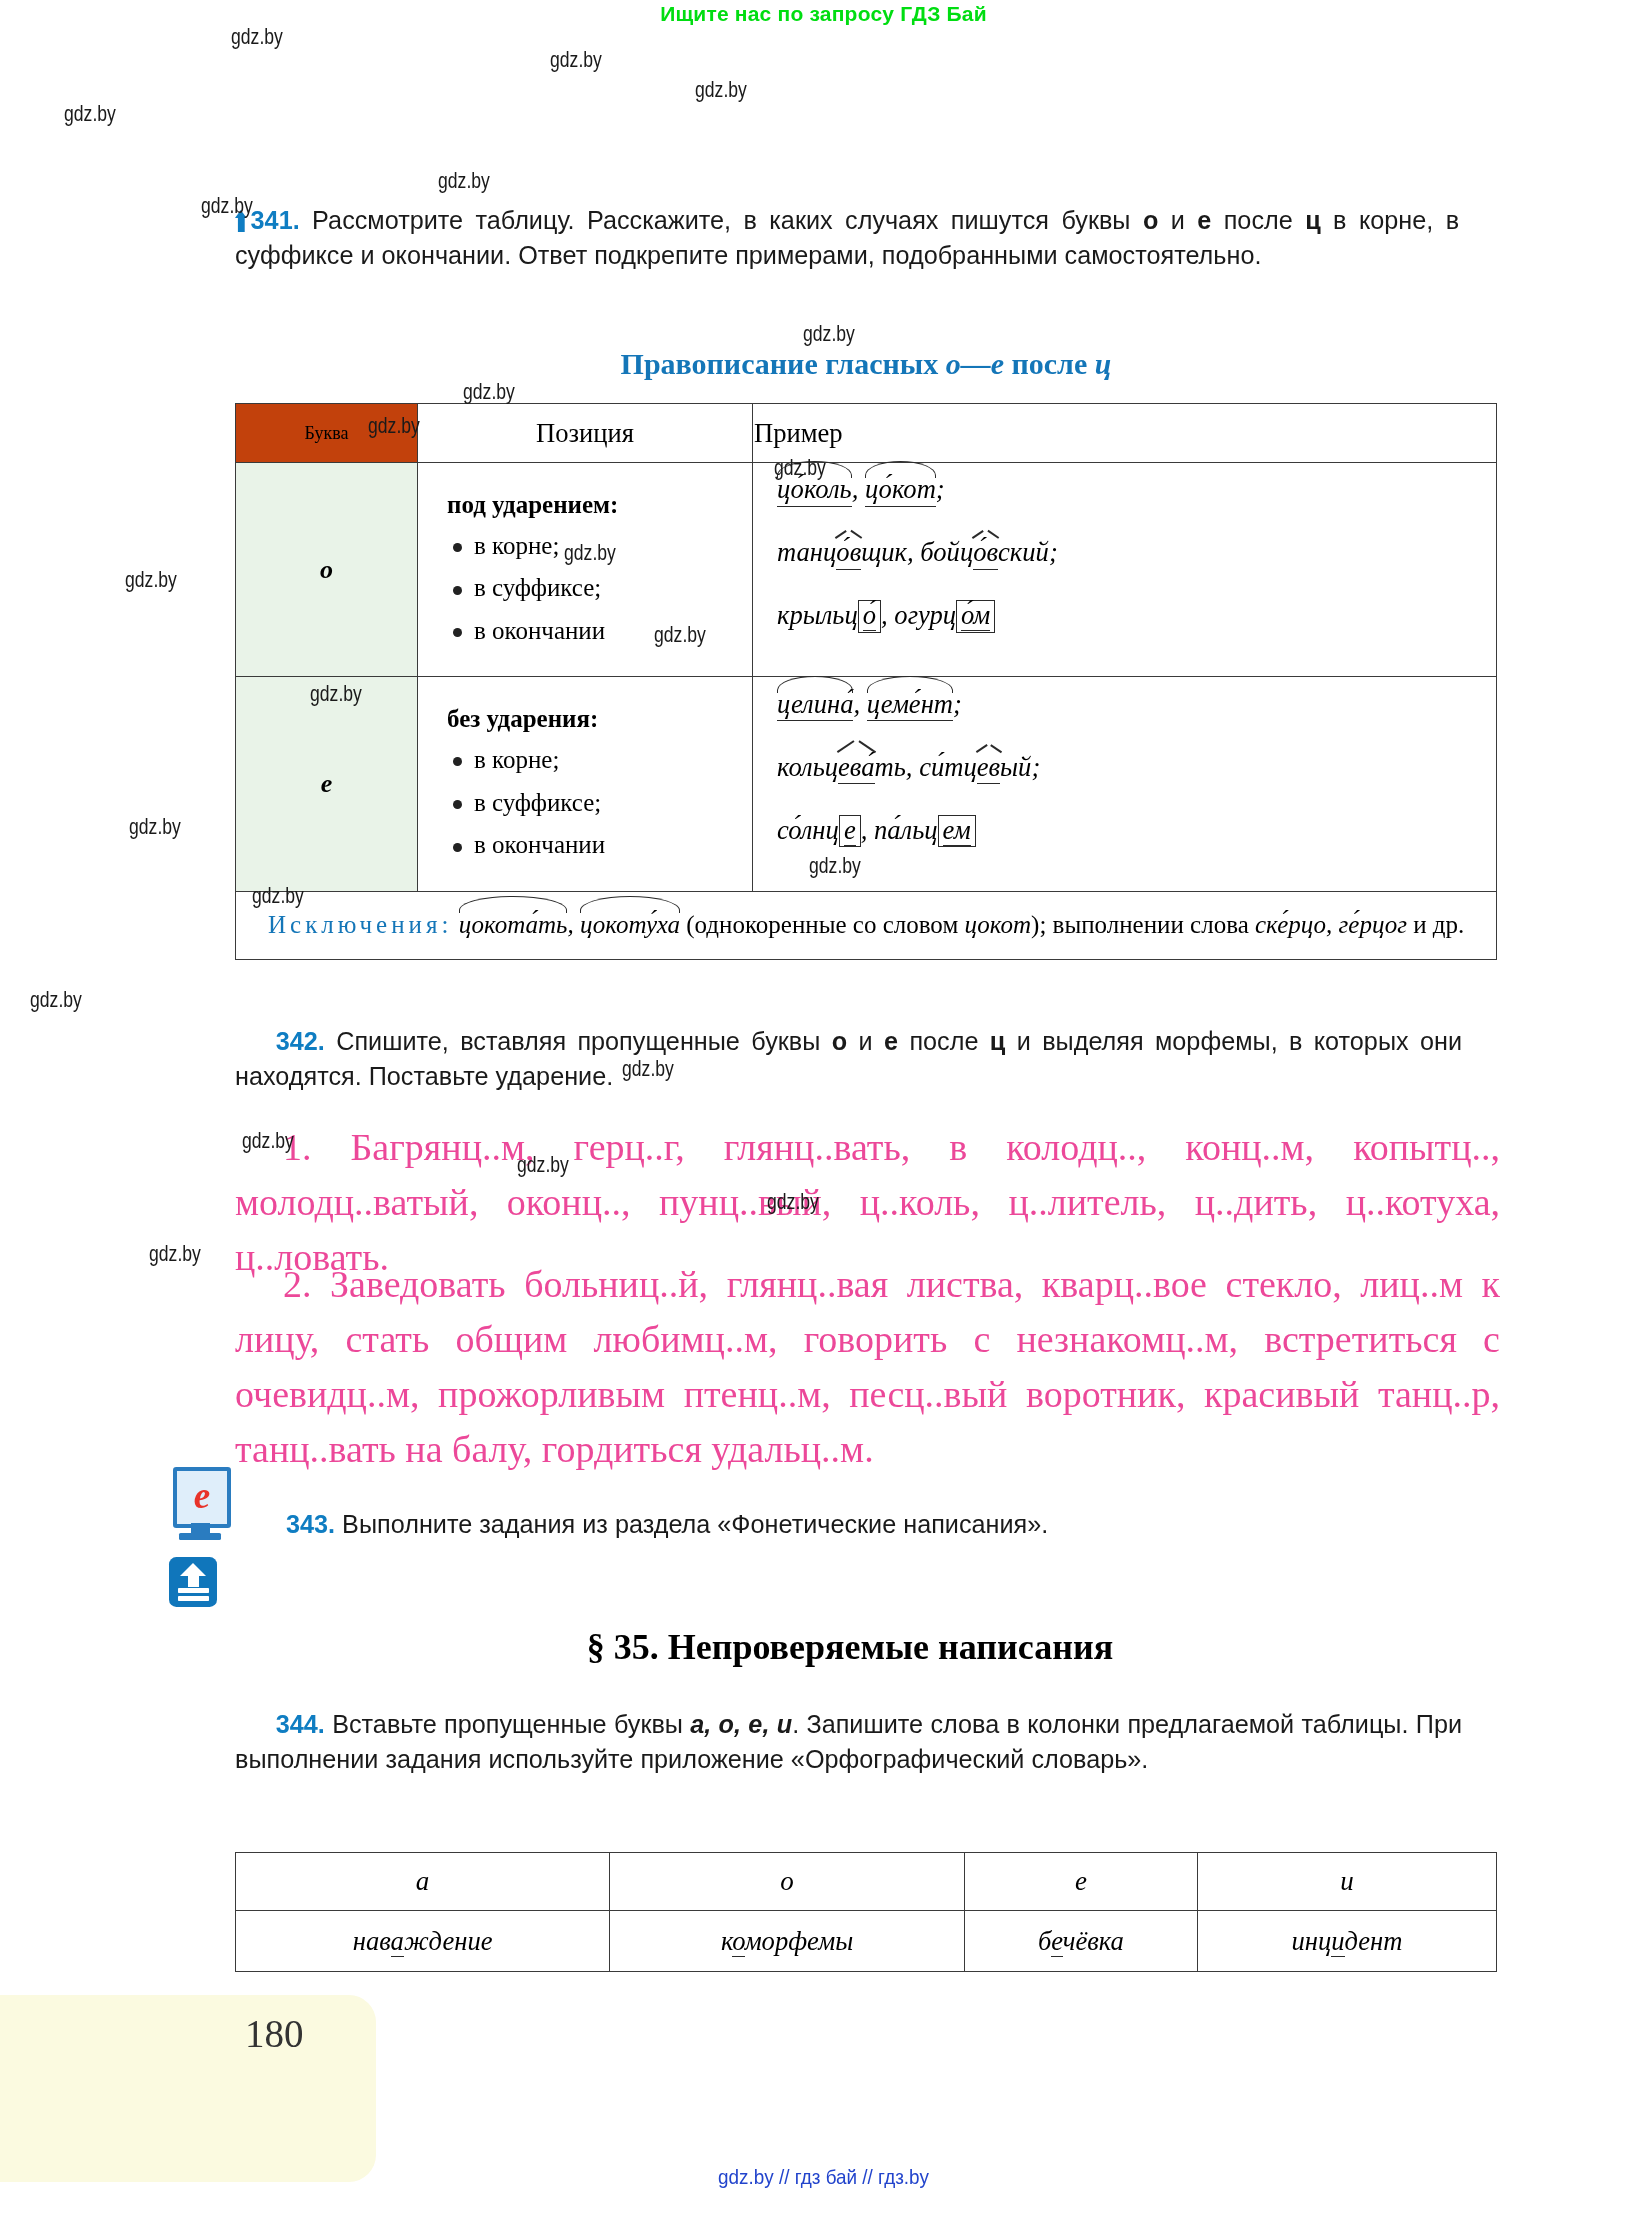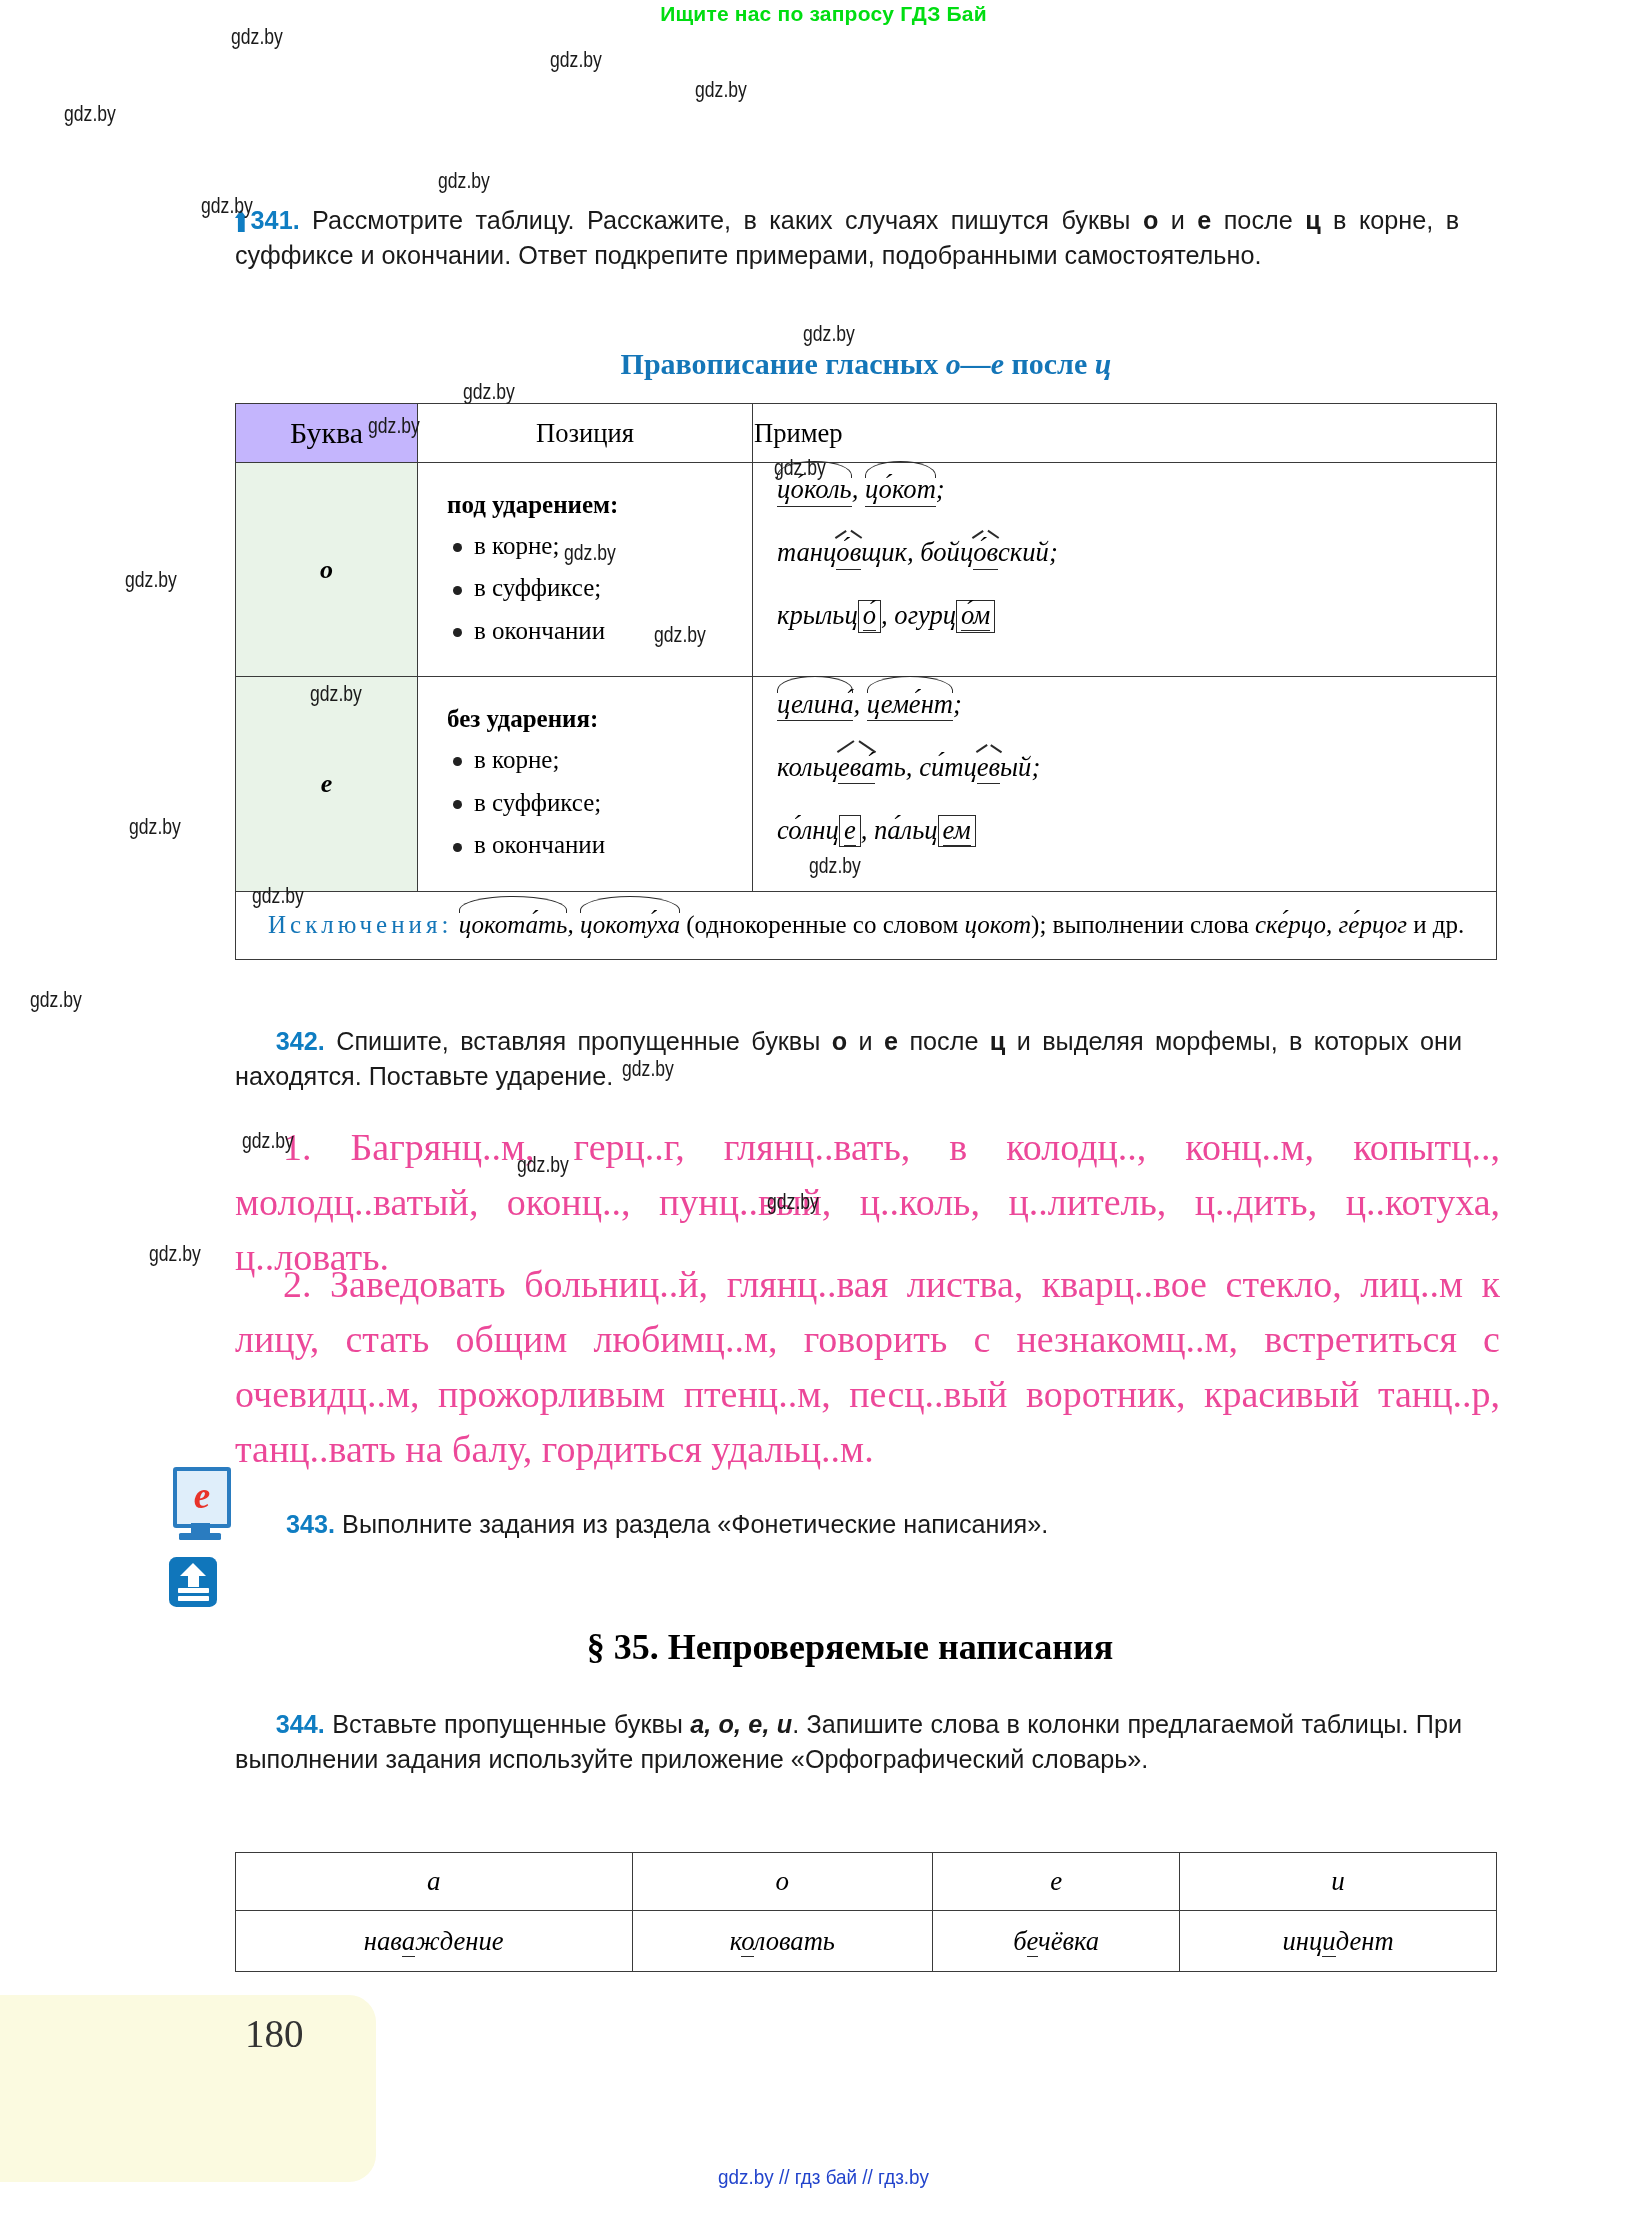--- a/index.html
+++ b/index.html
@@ -88,21 +88,21 @@
     text-align:center;
     font-family:"Liberation Serif", serif;
     font-weight:bold; font-size:30px; color:#1476b8;
   }
   #table1 {
     position:absolute; left:235px; top:403px; width:1262px;
     border-collapse:collapse; background:#fff;
     font-family:"Liberation Serif", serif;
   }
   #table1 td, #table1 th { border:1.6px solid #3a3a3a; vertical-align:middle; }
-  .th-letter { width:179px; background:#c4b5fd; text-align:center; font-weight:normal; font-size:30px; height:56px; }
+  .th-letter { width:179px; background:#c2410c; text-align:center; font-weight:normal; font-size:18px; height:56px; }
   .th-pos    { width:332px; text-align:center; font-weight:normal; font-size:26.6px; }
   .th-ex     { text-align:left; font-weight:normal; font-size:26.6px; }
   .cell-letter {
     background:#e9f3e8; text-align:center; font-style:italic; font-weight:bold; font-size:26px;
   }
   .cell-pos { padding:13px 0 14.5px 29px; font-size:25px; line-height:1.0;margin-top:8px; }
   .cell-pos .hd { font-weight:bold; margin-bottom:16px; display:block; }
   .cell-pos ul { margin:0; padding:0; list-style:none; }
   .cell-pos li { position:relative; padding-left:27px; margin-bottom:17.7px; }
   .cell-pos li:last-child { margin-bottom:3.2px; }
@@ -323,21 +323,21 @@
   <table id="table2">
     <tbody>
         <tr>
       <td class="h">а</td>
       <td class="h">о</td>
       <td class="h">е</td>
       <td class="h">и</td>
     </tr>
     <tr>
       <td class="v"><span>нав</span><span class="u1">а</span><span>ждение</span></td>
-      <td class="v"><span>к</span><span class="u1">о</span><span>ловать</span></td>
+      <td class="v"><span>к</span><span class="u1">о</span><span>морфемы</span></td>
       <td class="v"><span>б</span><span class="u1">е</span><span>чёвка</span></td>
       <td class="v"><span>инц</span><span class="u1">и</span><span>дент</span></td>
     </tr>
   </tbody>
     </table>
 
   <div class="pagenum">180</div>
   <div class="footlinks">gdz.by  //  гдз бай  //  гдз.by</div>
 
   <div id="wm-layer">

